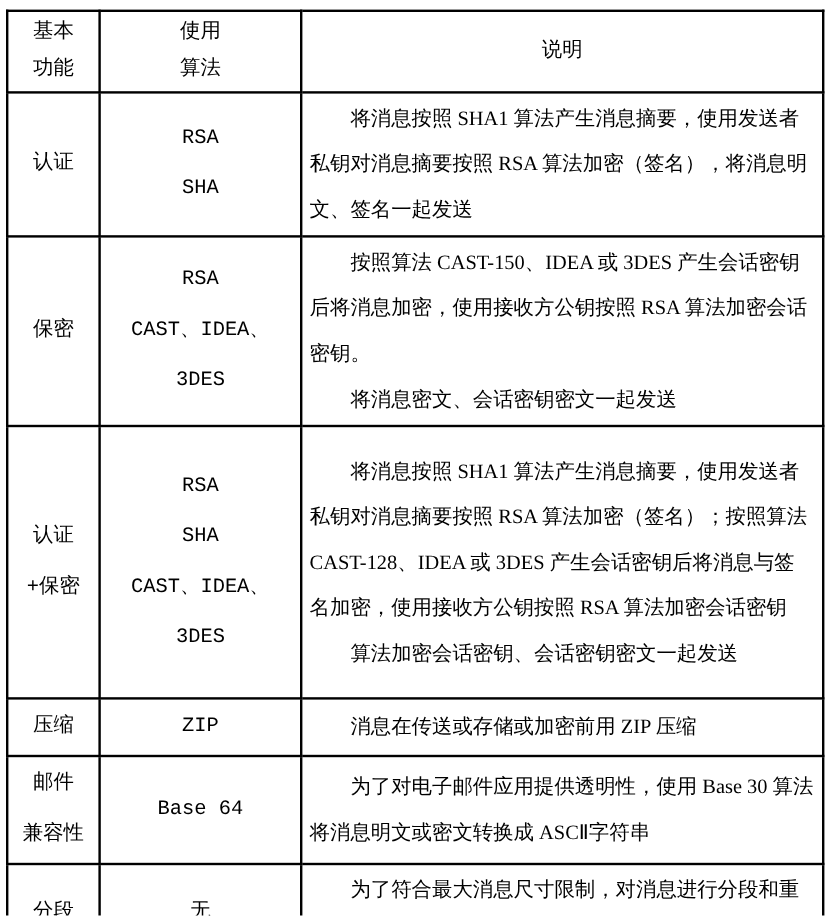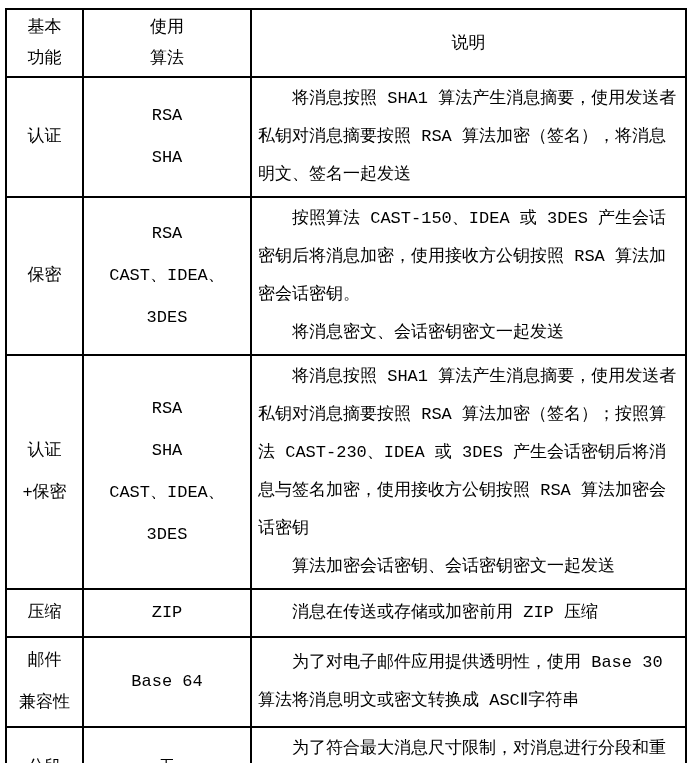--- a/index.html
+++ b/index.html
@@ -48,20 +48,21 @@
   .hdr-cell .line { line-height: 31px; }
   .fn-cell  .line,
   .alg-cell .line { line-height: 42px; }
 
   .desc-cell { text-align: left; }
   .desc-cell p {
     margin: 0;
     text-indent: 2em;
     line-height: 38px;
     word-break: break-all;
+    font-family: Liberation Serif, serif;
   }
 </style>
 </head>
 <body>
 
 <div class="table-wrap">
   <table class="pgp-table">
     <colgroup>
       <col class="c-function">
       <col class="c-algorithm">
@@ -112,21 +113,21 @@
           <td class="fn-cell">
             <div class="line">认证</div>
             <div class="line">+保密</div>
           </td>
           <td class="alg-cell">
             <div class="line">RSA</div>
             <div class="line">SHA</div>
             <div class="line">CAST、IDEA、3DES</div>
           </td>
           <td class="desc-cell">
-            <p>将消息按照 SHA1 算法产生消息摘要，使用发送者私钥对消息摘要按照 RSA 算法加密（签名）；按照算法 CAST-230、IDEA 或 3DES 产生会话密钥后将消息与签名加密，使用接收方公钥按照 RSA 算法加密会话密钥</p>
+            <p>将消息按照 SHA1 算法产生消息摘要，使用发送者私钥对消息摘要按照 RSA 算法加密（签名）；按照算法 CAST-128、IDEA 或 3DES 产生会话密钥后将消息与签名加密，使用接收方公钥按照 RSA 算法加密会话密钥</p>
             <p>算法加密会话密钥、会话密钥密文一起发送</p>
           </td>
         </tr>
         <tr>
           <td class="fn-cell">
             <div class="line">压缩</div>
           </td>
           <td class="alg-cell">
             <div class="line">ZIP</div>
           </td>

